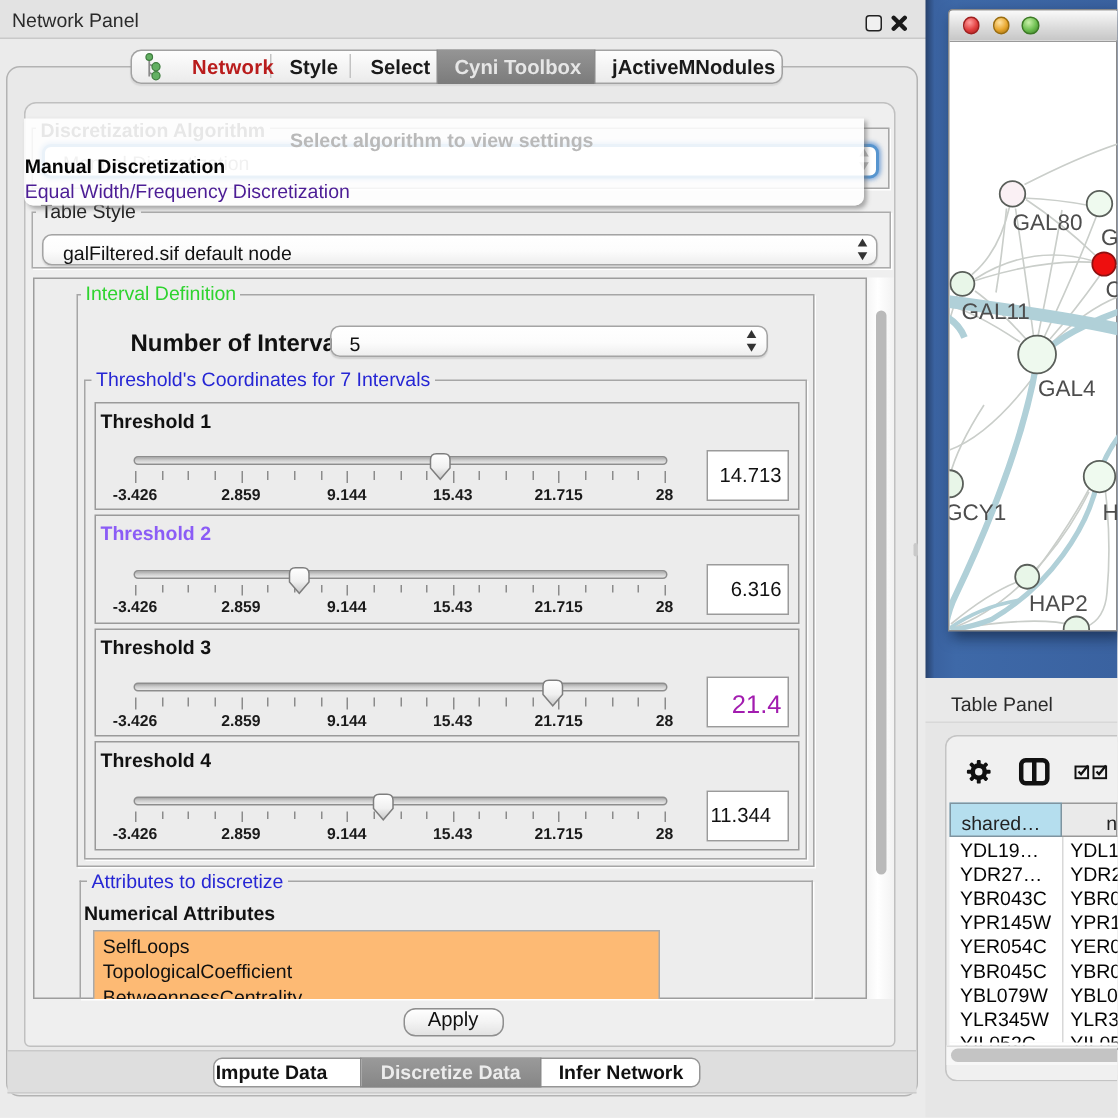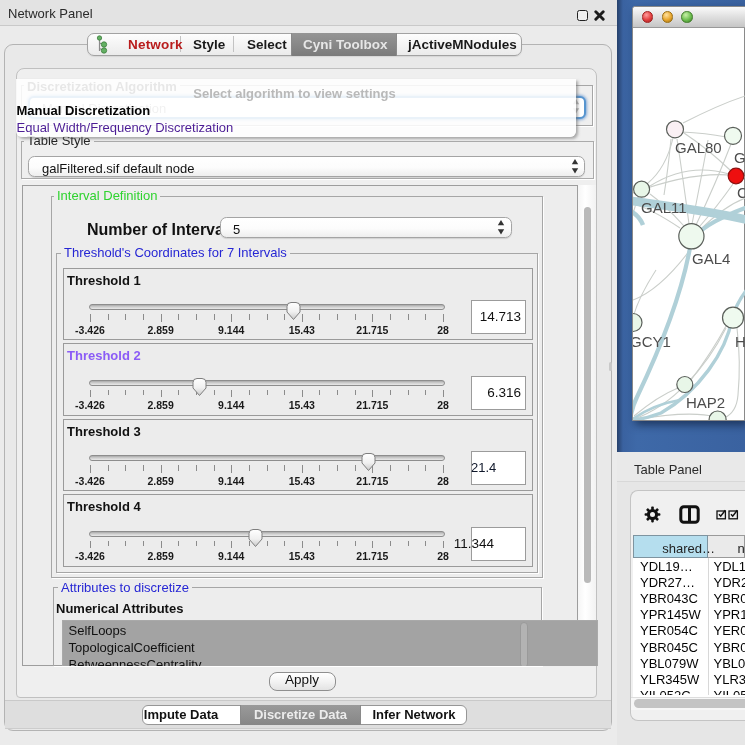--- a/index.html
+++ b/index.html
@@ -180,21 +180,21 @@
 <defs>
       <linearGradient id="th3" x1="0" y1="0" x2="0" y2="1">
         <stop offset="0" stop-color="#ffffff"></stop>
         <stop offset="0.55" stop-color="#f0f0f0"></stop>
         <stop offset="1" stop-color="#c9c9c9"></stop>
       </linearGradient>
     </defs>
 <path d="M2,5.5 Q2,1.5 6,1.5 L11,1.5 Q15,1.5 15,5.5 L15,11 L8.5,18.5 L2,11 Z" fill="url(#th3)" stroke="#7e7e7e" stroke-width="1"></path>
   </svg>
 <div class="a" style="left:471px;top:451.0px;width:55px;height:34px;background:#ffffff;border:1px solid #9b9b9b;"></div>
-<div class="a" style="left:471px;top:461.0px;width:50px;font-size:13px;color:#0f172a;line-height:1;">21.4</div>
+<div class="a" style="left:471px;top:461.0px;width:50px;text-align:right;font-size:17px;color:#a21caf;line-height:1;">21.4</div>
 <div class="a" style="left:62.5px;top:494.0px;width:470.0px;height:72.5px;border:1px solid #9a9a9a;background:#ececec;"></div>
 <div class="a" style="left:67px;top:500.0px;font-size:13px;color:#111;font-weight:bold;white-space:nowrap;line-height:1;">Threshold 4</div>
 <div class="a" style="left:89px;top:530.5px;width:356px;height:6px;border:1px solid #8d8d8d;border-radius:3.5px;background:linear-gradient(180deg,#a9a9a9,#cdcdcd 45%,#e9e9e9);"></div>
 <div style="position:absolute;left:90.0px;top:540.5px;width:1px;height:7.5px;background:#8b8b8b;"></div>
 <div style="position:absolute;left:107.7px;top:540.5px;width:1px;height:5.5px;background:#8b8b8b;"></div>
 <div style="position:absolute;left:125.3px;top:540.5px;width:1px;height:5.5px;background:#8b8b8b;"></div>
 <div style="position:absolute;left:142.9px;top:540.5px;width:1px;height:5.5px;background:#8b8b8b;"></div>
 <div style="position:absolute;left:160.6px;top:540.5px;width:1px;height:7.5px;background:#8b8b8b;"></div>
 <div style="position:absolute;left:178.2px;top:540.5px;width:1px;height:5.5px;background:#8b8b8b;"></div>
 <div style="position:absolute;left:195.9px;top:540.5px;width:1px;height:5.5px;background:#8b8b8b;"></div>
@@ -222,25 +222,25 @@
 <defs>
       <linearGradient id="th4" x1="0" y1="0" x2="0" y2="1">
         <stop offset="0" stop-color="#ffffff"></stop>
         <stop offset="0.55" stop-color="#f0f0f0"></stop>
         <stop offset="1" stop-color="#c9c9c9"></stop>
       </linearGradient>
     </defs>
 <path d="M2,5.5 Q2,1.5 6,1.5 L11,1.5 Q15,1.5 15,5.5 L15,11 L8.5,18.5 L2,11 Z" fill="url(#th4)" stroke="#7e7e7e" stroke-width="1"></path>
   </svg>
 <div class="a" style="left:471px;top:526.5px;width:55px;height:34px;background:#ffffff;border:1px solid #9b9b9b;"></div>
-<div class="a" style="left:444px;top:536.5px;width:50px;text-align:right;font-size:13.5px;color:#111;line-height:1;">11.344</div>
+<div class="a" style="left:464px;top:536.5px;width:50px;text-align:right;font-size:13.5px;color:#111;line-height:1;">11.344</div>
 <div class="a" style="left:53px;top:587px;width:489px;height:79px;border:1px solid #a6a6a6;box-shadow:1px 1px 0 rgba(255,255,255,.95);border-bottom:none;"></div>
 <div class="a" style="left:58px;top:581px;background:#ededed;padding:0 3px;font-size:13px;color:#2626d4;line-height:1;">Attributes to discretize</div>
 <div class="a" style="left:56px;top:602px;font-size:13px;color:#111;font-weight:bold;white-space:nowrap;line-height:1;">Numerical Attributes</div>
-<div class="a" style="left:62px;top:620px;width:536px;height:45.5px;background:#a3a3a3;border:1px solid #a9a9a9;border-bottom:none;overflow:hidden;">
+<div class="a" style="left:62px;top:620px;width:378px;height:45.5px;background:#fdba74;border:1px solid #a9a9a9;border-bottom:none;overflow:hidden;">
     <div style="position:absolute;left:5.5px;top:3px;font-size:13px;color:#111;line-height:1;">SelfLoops</div>
     <div style="position:absolute;left:5.5px;top:20px;font-size:13px;color:#111;line-height:1;">TopologicalCoefficient</div>
     <div style="position:absolute;left:5.5px;top:37px;font-size:13px;color:#111;line-height:1;">BetweennessCentrality</div>
     <div style="position:absolute;left:457px;top:1px;width:8px;height:46px;background:#b3b3b3;border:1px solid #9a9a9a;border-radius:4px;"></div>
   </div>
 <div class="a" style="left:268.5px;top:671.5px;width:67px;height:19.5px;border:1px solid #8f8f8f;border-radius:8px;background:linear-gradient(180deg,#ffffff,#f3f3f3 50%,#e3e3e3);"></div>
 <div class="a" style="left:268.5px;top:673px;width:67px;text-align:center;font-size:13.5px;color:#111;line-height:1;">Apply</div>
 <div class="a" style="left:142px;top:704.5px;width:325px;height:20px;background:#ffffff;border:1px solid #969696;border-radius:6px;"></div>
 <div class="a" style="left:240px;top:704.5px;width:121px;height:20px;background:linear-gradient(180deg,#9a9a9a,#868686);border-left:1px solid #8a8a8a;border-right:1px solid #8a8a8a;"></div>
 <div class="a" style="left:142px;top:707.5px;width:78px;text-align:center;font-size:13px;font-weight:bold;color:#111;line-height:1;">Impute Data</div>
@@ -338,21 +338,21 @@
 <svg class="a" style="left:715.5px;top:508.5px" width="12" height="11">
     <rect x="1" y="2" width="8.4" height="7.8" fill="none" stroke="#111" stroke-width="1.3"></rect>
     <path d="M3,5.3 L4.7,7.2 L9.3,1.3" fill="none" stroke="#111" stroke-width="1.5"></path>
   </svg>
 <svg class="a" style="left:728px;top:508.5px" width="12" height="11">
     <rect x="1" y="2" width="8.4" height="7.8" fill="none" stroke="#111" stroke-width="1.3"></rect>
     <path d="M3,5.3 L4.7,7.2 L9.3,1.3" fill="none" stroke="#111" stroke-width="1.5"></path>
   </svg>
 <div class="a" style="left:633px;top:535px;width:74.5px;height:23px;background:#b5deee;border:1px solid #7e94a0;"></div>
 <div class="a" style="left:707.5px;top:535px;width:37.5px;height:23px;background:#eaeaea;border:1px solid #9a9a9a;border-left:none;"></div>
-<div class="a" style="left:641px;top:541.5px;width:74px;text-align:right;font-size:13px;color:#222;line-height:1;">shared…</div>
+<div class="a" style="left:641px;top:541.5px;width:74px;text-align:left;font-size:13px;color:#222;line-height:1;">shared…</div>
 <div class="a" style="left:737.5px;top:542px;font-size:13px;color:#222;font-weight:normal;white-space:nowrap;line-height:1;">n…</div>
 <div class="a" style="left:633px;top:558px;width:112px;height:137px;background:#ffffff;"></div>
 <div class="a" style="left:708px;top:558px;width:1px;height:137px;background:#d8d8d8;"></div>
 <div class="a" style="left:640px;top:559.5px;font-size:13px;color:#050505;font-weight:normal;white-space:nowrap;line-height:1;">YDL19…</div>
 <div class="a" style="left:713.5px;top:559.5px;font-size:13px;color:#050505;font-weight:normal;white-space:nowrap;line-height:1;">YDL19</div>
 <div class="a" style="left:640px;top:575.7px;font-size:13px;color:#050505;font-weight:normal;white-space:nowrap;line-height:1;">YDR27…</div>
 <div class="a" style="left:713.5px;top:575.7px;font-size:13px;color:#050505;font-weight:normal;white-space:nowrap;line-height:1;">YDR27</div>
 <div class="a" style="left:640px;top:591.9px;font-size:13px;color:#050505;font-weight:normal;white-space:nowrap;line-height:1;">YBR043C</div>
 <div class="a" style="left:713.5px;top:591.9px;font-size:13px;color:#050505;font-weight:normal;white-space:nowrap;line-height:1;">YBR04</div>
 <div class="a" style="left:640px;top:608.1px;font-size:13px;color:#050505;font-weight:normal;white-space:nowrap;line-height:1;">YPR145W</div>

